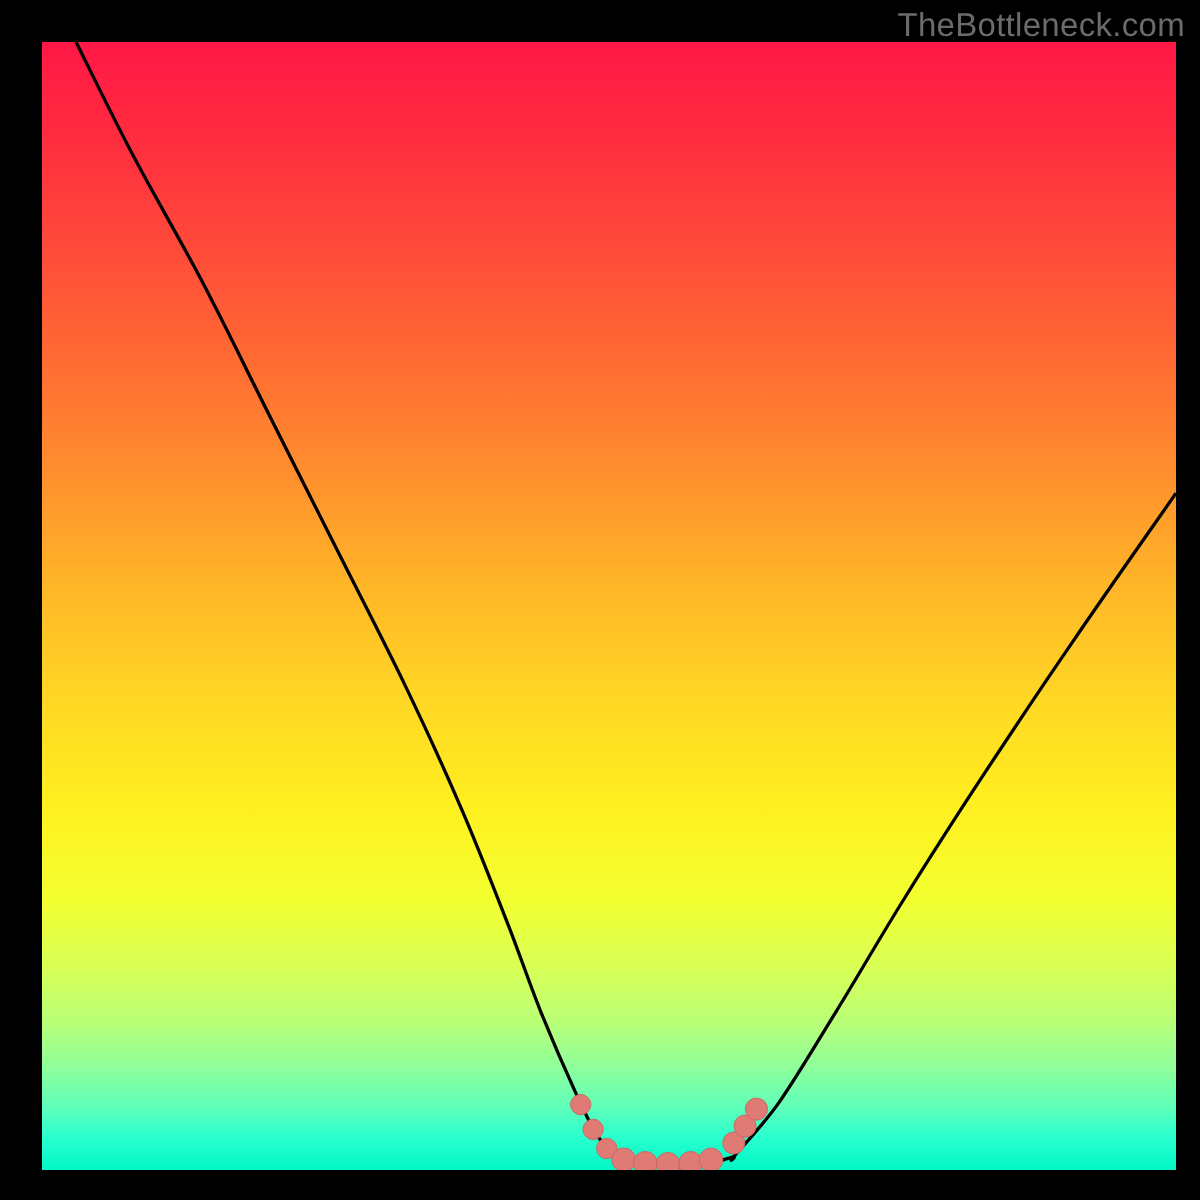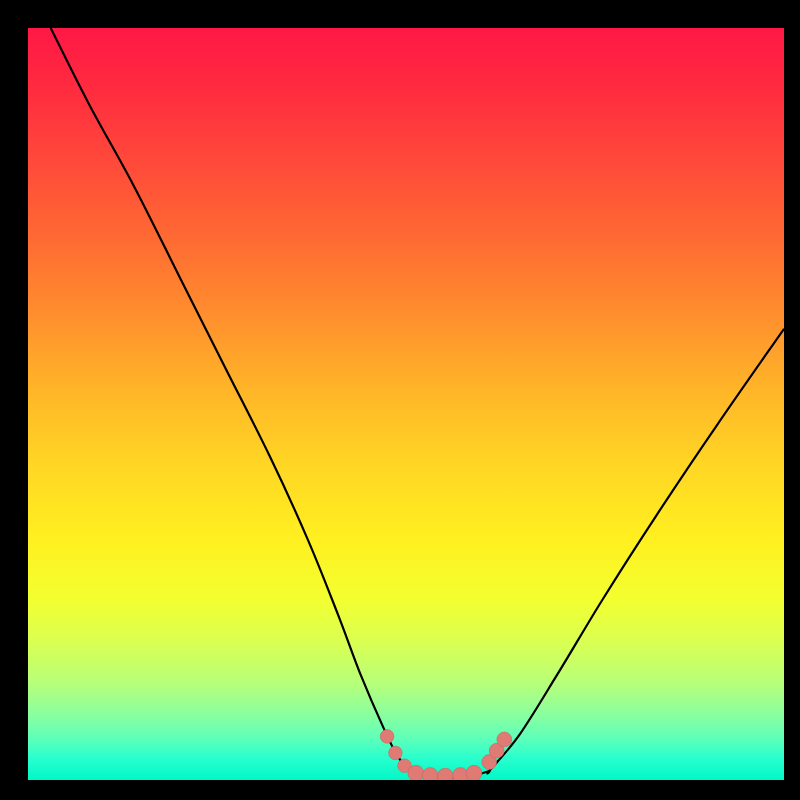--- a/index.html
+++ b/index.html
@@ -61,20 +61,21 @@
     inset: 0;
     width: 100%;
     height: 100%;
   }
 </style>
 </head>
 <body>
 
 <div class="frame">
 
+  <div class="watermark">TheBottleneck.com</div>
 
   <div class="plot">
     <div class="gradient"></div>
 
     <svg class="curve-svg" viewBox="0 0 756 752" preserveAspectRatio="none">
       <g>
         <path id="curve-path" d="M 22.7 0.0 C 29.0 12.5, 46.6 48.9, 60.5 75.2 C 74.3 101.5, 90.7 129.1, 105.8 157.9 C 121.0 186.7, 136.1 218.1, 151.2 248.2 C 166.3 278.2, 181.4 308.3, 196.6 338.4 C 211.7 368.5, 228.1 399.8, 241.9 428.6 C 255.8 457.5, 268.4 485.0, 279.7 511.4 C 291.1 537.7, 301.1 564.0, 310.0 586.6 C 318.8 609.1, 325.1 627.9, 332.6 646.7 C 340.2 665.5, 349.0 685.6, 355.3 699.4 C 361.6 713.1, 365.4 721.9, 370.4 729.4 C 375.5 737.0, 383.0 742.0, 385.6 744.5 C 388.1 747.0, 383.0 743.9, 385.6 744.5 C 388.1 745.1, 395.6 747.4, 400.7 748.2 C 405.7 749.1, 410.8 749.5, 415.8 749.7 C 420.8 750.0, 425.9 750.1, 430.9 749.7 C 436.0 749.4, 441.0 748.6, 446.0 747.5 C 451.1 746.4, 458.6 743.7, 461.2 743.0 C 463.7 742.2, 456.1 749.0, 461.2 743.0 C 466.2 737.0, 480.1 722.9, 491.4 706.9 C 502.7 690.8, 515.3 669.3, 529.2 646.7 C 543.1 624.2, 558.2 597.8, 574.6 571.5 C 590.9 545.2, 608.6 517.6, 627.5 488.8 C 646.4 460.0, 666.5 429.9, 688.0 398.6 C 709.4 367.2, 744.7 317.1, 756.0 300.8" fill="none" stroke="#000" stroke-width="2.2"></path>
       </g>
       <g id="marker-group">
           <circle cx="359.1" cy="708.4" r="6.8" fill="#e07a74" stroke="#c86560" stroke-width="0.6"></circle>

